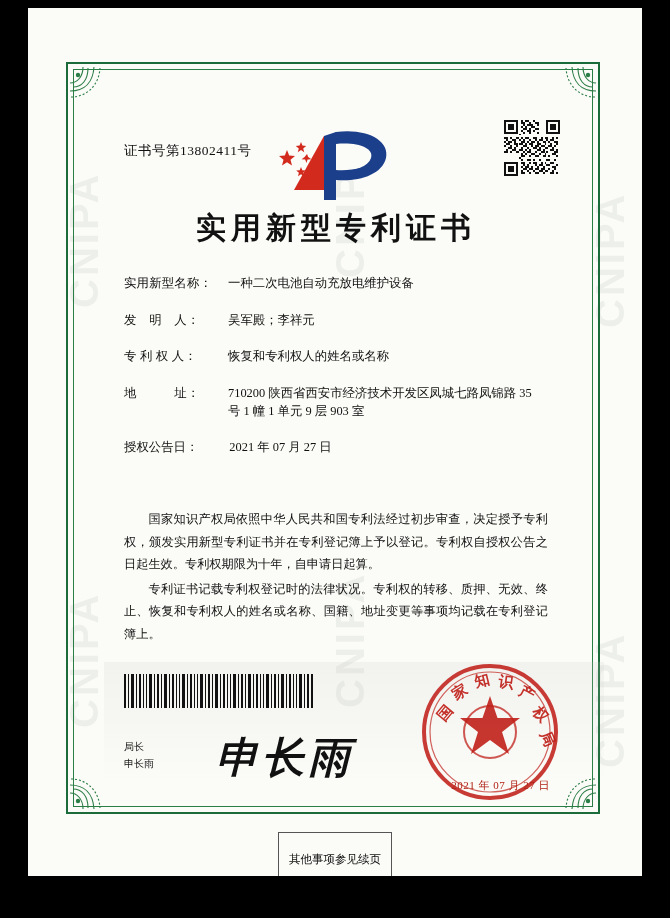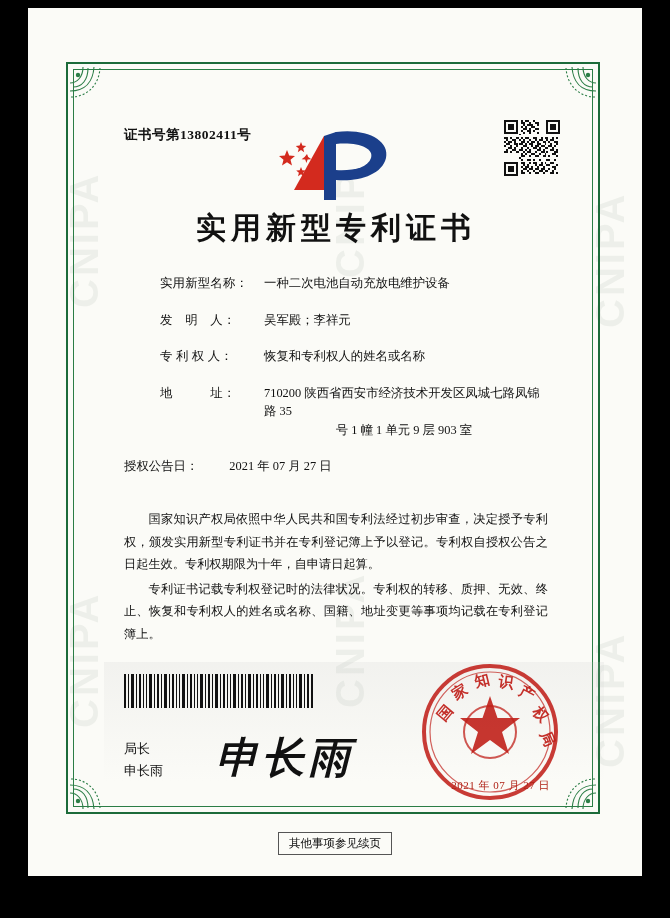--- a/index.html
+++ b/index.html
@@ -70,25 +70,24 @@
   .c-br { right: -1px; bottom: -1px; transform: scale(-1,-1); }
 
   
   #content {
     position: absolute;
     left: 60px; top: 70px;
     width: 492px; height: 720px;
   }
   #cert-no {
     position: absolute;
-    left: 36px; top: 48px;
+    left: 36px; top: 64px;
     font-size: 13.5px;
     color: #111;
     letter-spacing: 0.5px;
-    font-weight: bold;
   }
   
   #qr {
     position: absolute;
     right: 20px; top: 42px;
     width: 56px; height: 56px;
   }
   #qr svg { display:block; }
 
   
@@ -120,24 +119,23 @@
   .row {
     display: flex;
     margin-bottom: 18px;
     line-height: 1.5;
   }
   .lab {
     width: 104px;
     flex: 0 0 104px;
     letter-spacing: 0.2px;
     white-space: nowrap;
-    margin-left: 36px;
   }
   .val { flex: 1 1 auto; }
-  .val .line2 { display:block; padding-left: 0; text-align: center; }
+  .val .line2 { display:block; padding-left: 0; }
 
   .row2col {
     display: flex;
     margin-bottom: 14px;
     font-size: 12.4px;
   }
   .row2col .colA { width: 236px; display:flex;gap:23px; }
   .row2col .colB { display:flex; }
   .row2col .lab2 { white-space: nowrap; margin-right: 8px; }
 
@@ -164,21 +162,21 @@
   
   #seal {
     position: absolute;
     right: 18px; top: 582px;
     width: 144px; height: 144px;
   }
   
   #sig-label {
     position: absolute;
     left: 36px; top: 660px;
-    font-size: 13px;
+    font-size: 10px;
     line-height: 1.7;
     color: #111;
   }
   #sig-script {
     position: absolute;
     left: 128px; top: 652px;
     font-size: 42px;
     font-family: "Liberation Serif", serif;
     font-style: italic;
     font-weight: bold;
@@ -199,21 +197,21 @@
     text-align: center;
     font-size: 12px;
     color: #111;
   }
   
   #footer-note {
     position: absolute;
     left: 50%; top: 824px;
     transform: translateX(-50%);
     border: 1px solid #555;
-    padding: 3px 10px;
+    padding: 19px 10px;
     font-size: 11.5px;
     color: #111;
     background: #fbfbf7;
     white-space: nowrap;
   }
   
   #shade {
     position: absolute;
     left: 16px; top: 584px;
     width: 500px; height: 120px;

